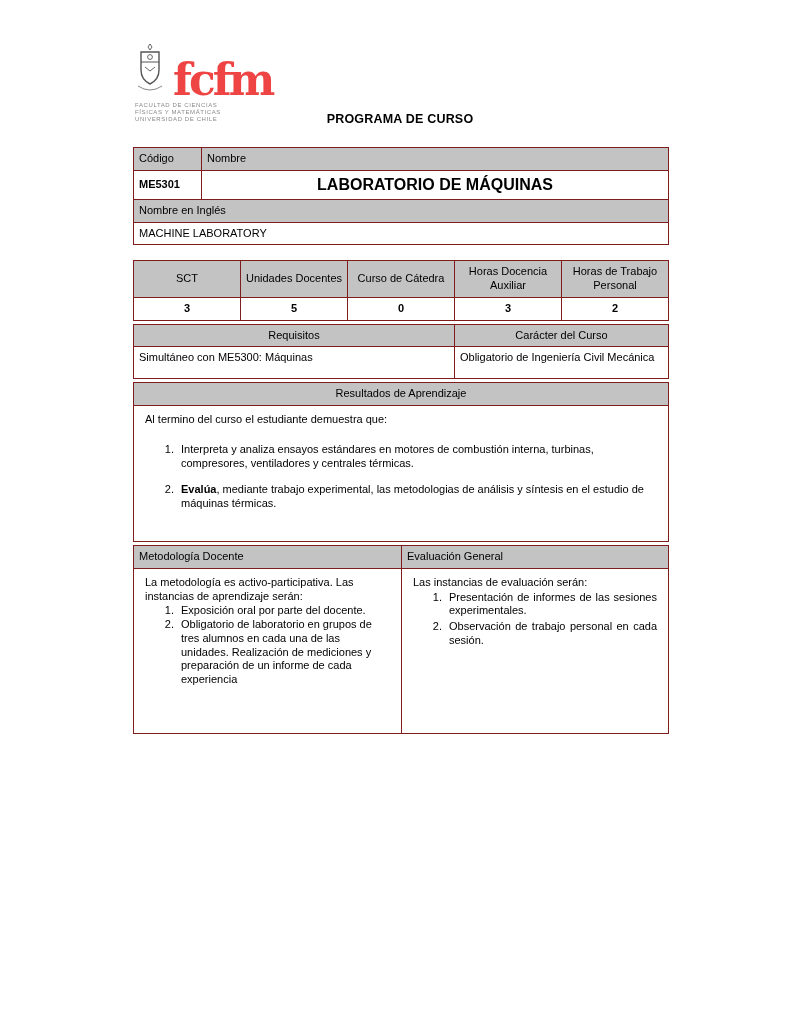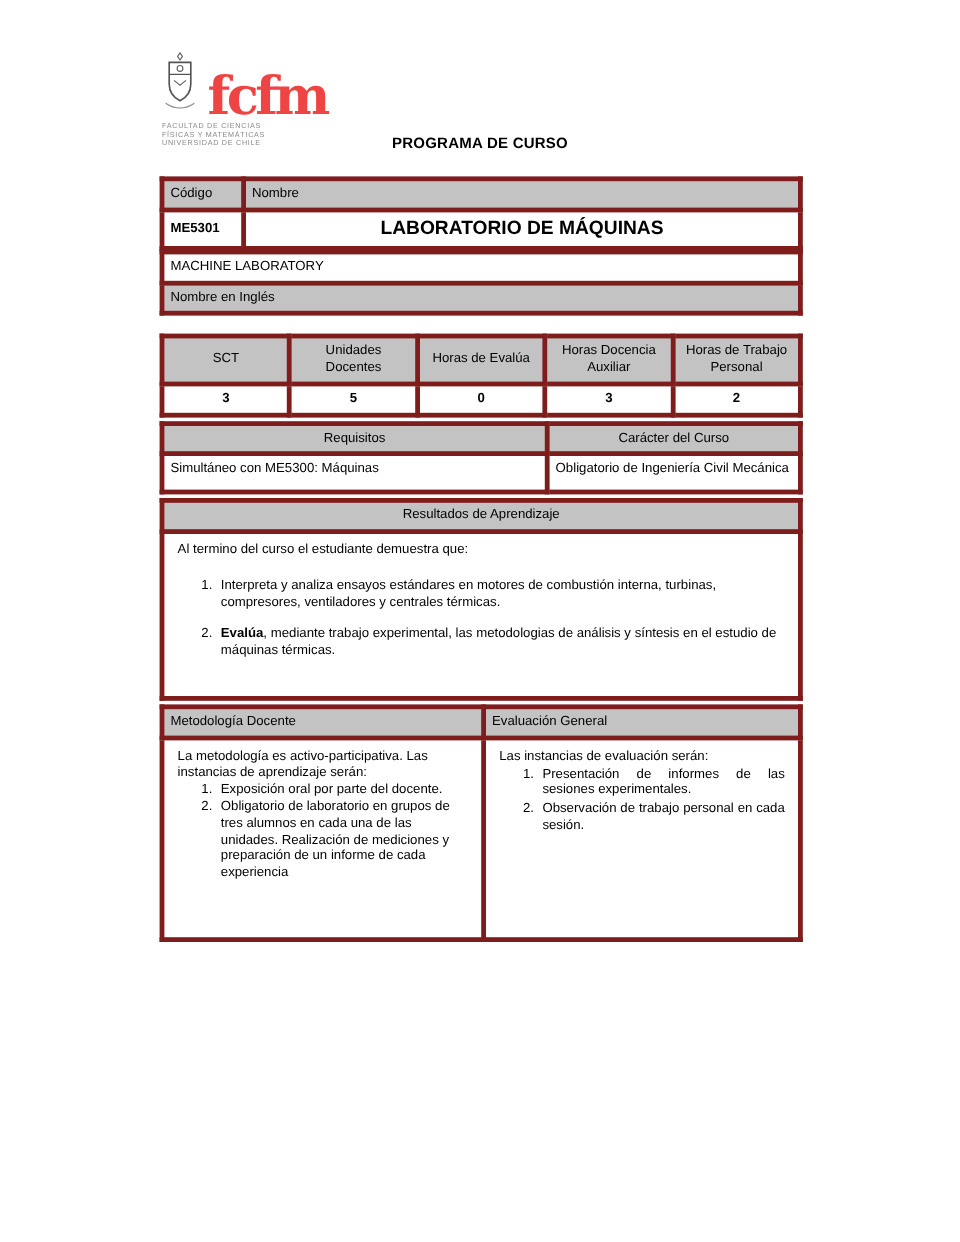--- a/index.html
+++ b/index.html
@@ -19,21 +19,21 @@
   .logo-caption{margin-top:4px;font-size:6px;line-height:7px;color:#8a8a8a;
     letter-spacing:0.6px;text-transform:uppercase;}
   
   .doc-title{
     position:absolute;top:112px;left:0;width:100%;text-align:center;
     font-weight:bold;font-size:12.5px;letter-spacing:0.2px;
   }
   
   .tables{position:absolute;top:147px;left:133px;width:536px;}
   table{border-collapse:collapse;width:100%;table-layout:fixed;font-size:11px;}
-  td{border:4px solid #7f1d1d;padding:4px 5px;vertical-align:top;line-height:1.25;}
+  td{border:1px solid #7f1d1d;padding:4px 5px;vertical-align:top;line-height:1.25;}
   .hdr{background:#c3c3c3;}
   .center{text-align:center;}
   .bold{font-weight:bold;}
   .gap-sm{margin-bottom:3px;}
   .gap-md{margin-bottom:15px;}
   .vmid{vertical-align:middle;}
   ol{margin:0;padding-left:32px;}
   li{padding-left:4px;margin:0;}
   .res-list li{margin-bottom:13px;}
   .res-cell{min-height:118px;padding:3px 8px 6px 6px;}
@@ -84,42 +84,42 @@
       </tr>
       <tr style="height:26px">
         <td class="bold vmid">ME5301</td>
         <td class="bold center vmid" style="font-size:16px">LABORATORIO DE MÁQUINAS</td>
       </tr>
     </tbody>
       </table>
 
     <table class="gap-md" style="margin-top:-1px">
       <tbody>
-          <tr style="height:18px">
+          <tr>
+        <td class="hdr">Nombre en Inglés</td>
+      </tr>
+      <tr style="height:18px">
         <td class="vmid">MACHINE LABORATORY</td>
-      </tr>
-      <tr>
-        <td class="hdr">Nombre en Inglés</td>
       </tr>
     </tbody>
       </table>
 
     <table class="gap-sm">
       <colgroup>
           <col>
           <col>
           <col>
           <col>
           <col>
         </colgroup>
       <tbody>
           <tr style="height:14px">
         <td class="hdr center vmid">SCT</td>
         <td class="hdr center vmid">Unidades Docentes</td>
-        <td class="hdr center vmid">Horas de Evalúa</td>
+        <td class="hdr center vmid">Curso de Cátedra</td>
         <td class="hdr center vmid">Horas Docencia Auxiliar</td>
         <td class="hdr center vmid">Horas de Trabajo Personal</td>
       </tr>
       <tr style="height:22px">
         <td class="center bold">3</td>
         <td class="center bold">5</td>
         <td class="center bold">0</td>
         <td class="center bold">3</td>
         <td class="center bold">2</td>
       </tr>

